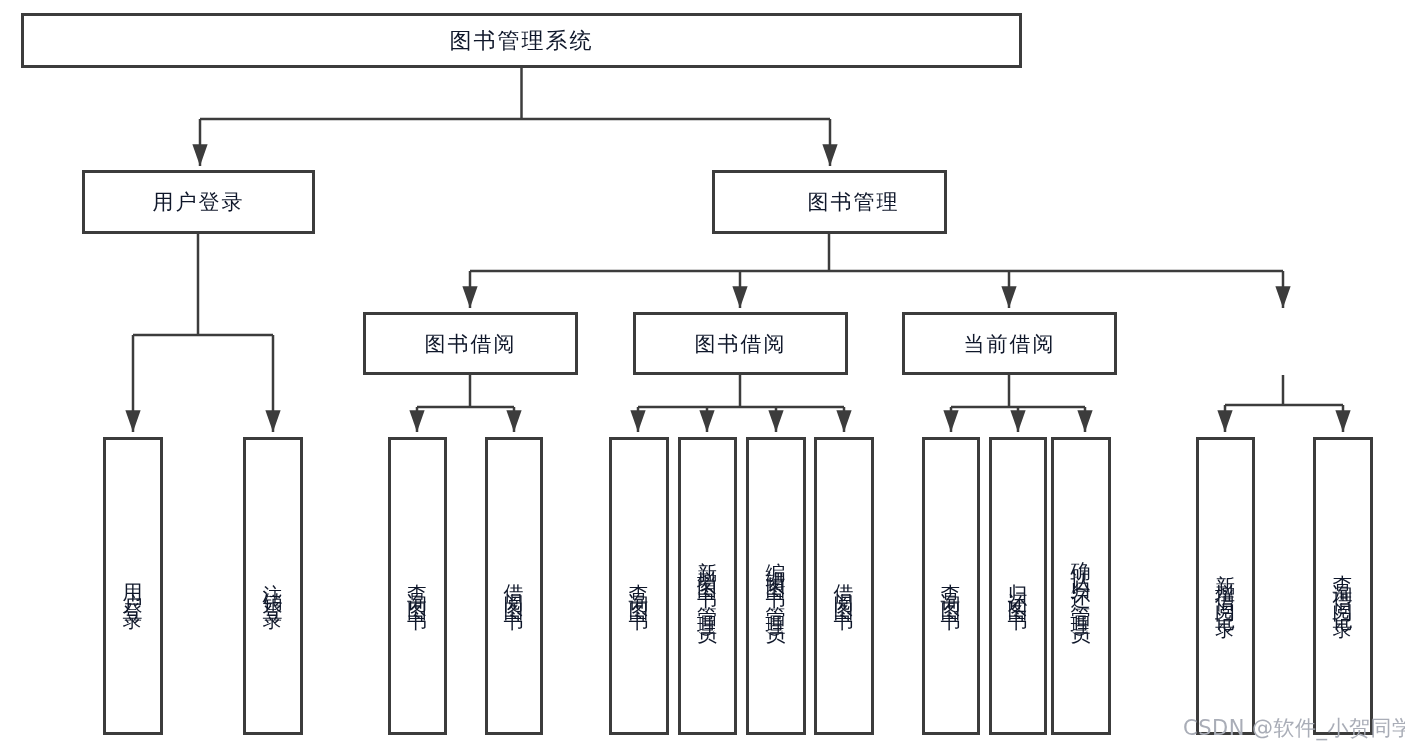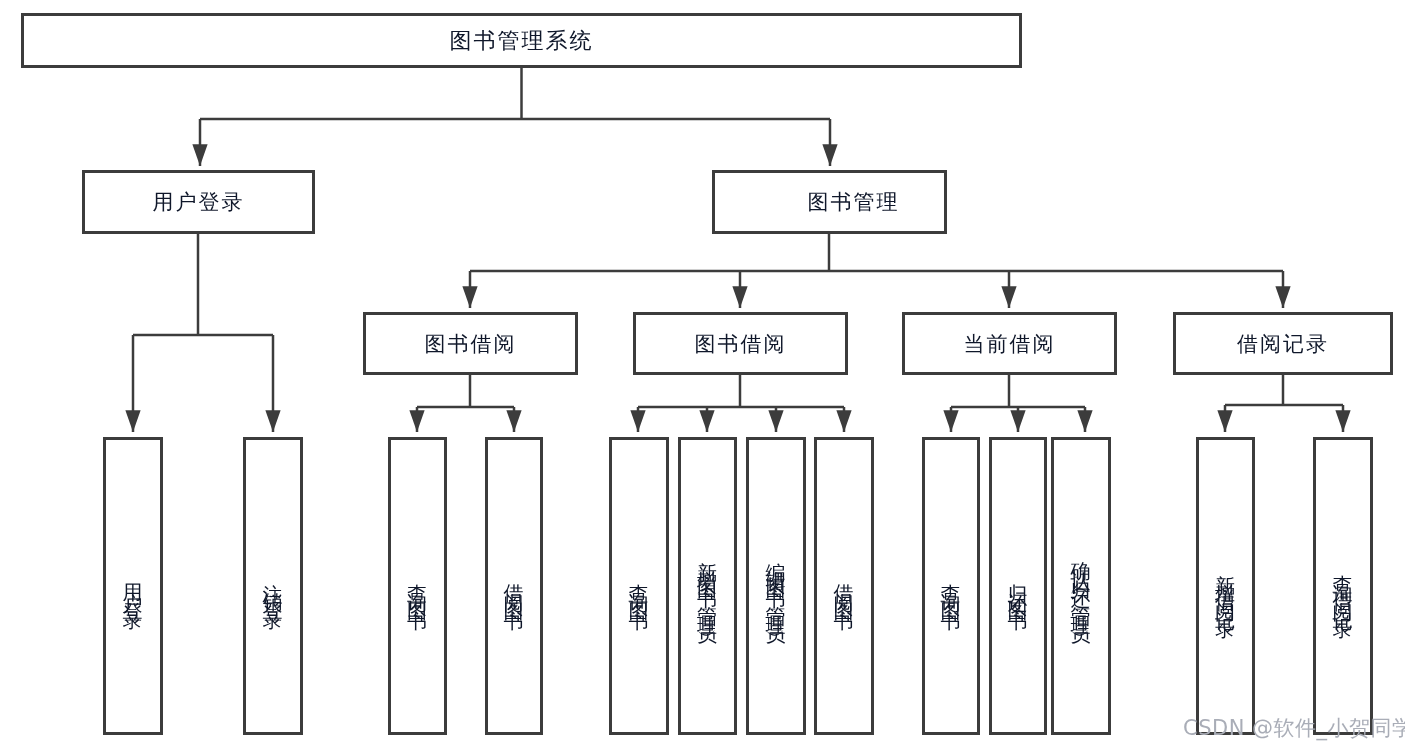--- a/index.html
+++ b/index.html
@@ -137,23 +137,20 @@
 
   <div class="node h-node" style="left:363px; top:312px; width:215px; height:63px;">
     <span class="lbl">图书借阅</span>
   </div>
   <div class="node h-node" style="left:633px; top:312px; width:215px; height:63px;">
     <span class="lbl">图书借阅</span>
   </div>
   <div class="node h-node" style="left:902px; top:312px; width:215px; height:63px;">
     <span class="lbl">当前借阅</span>
   </div>
-  <div class="node h-node" style="left:1173px; top:312px; width:220px; height:63px;">
-    <span class="lbl">借阅记录</span>
-  </div>
 
   <div class="node v-node" style="left:103px; width:60px;">
     <span class="lbl">用户登录</span>
   </div>
   <div class="node v-node" style="left:243px; width:60px;">
     <span class="lbl">注销登录</span>
   </div>
 
   <div class="node v-node" style="left:388px; width:59px;">
     <span class="lbl">查询图书</span>

